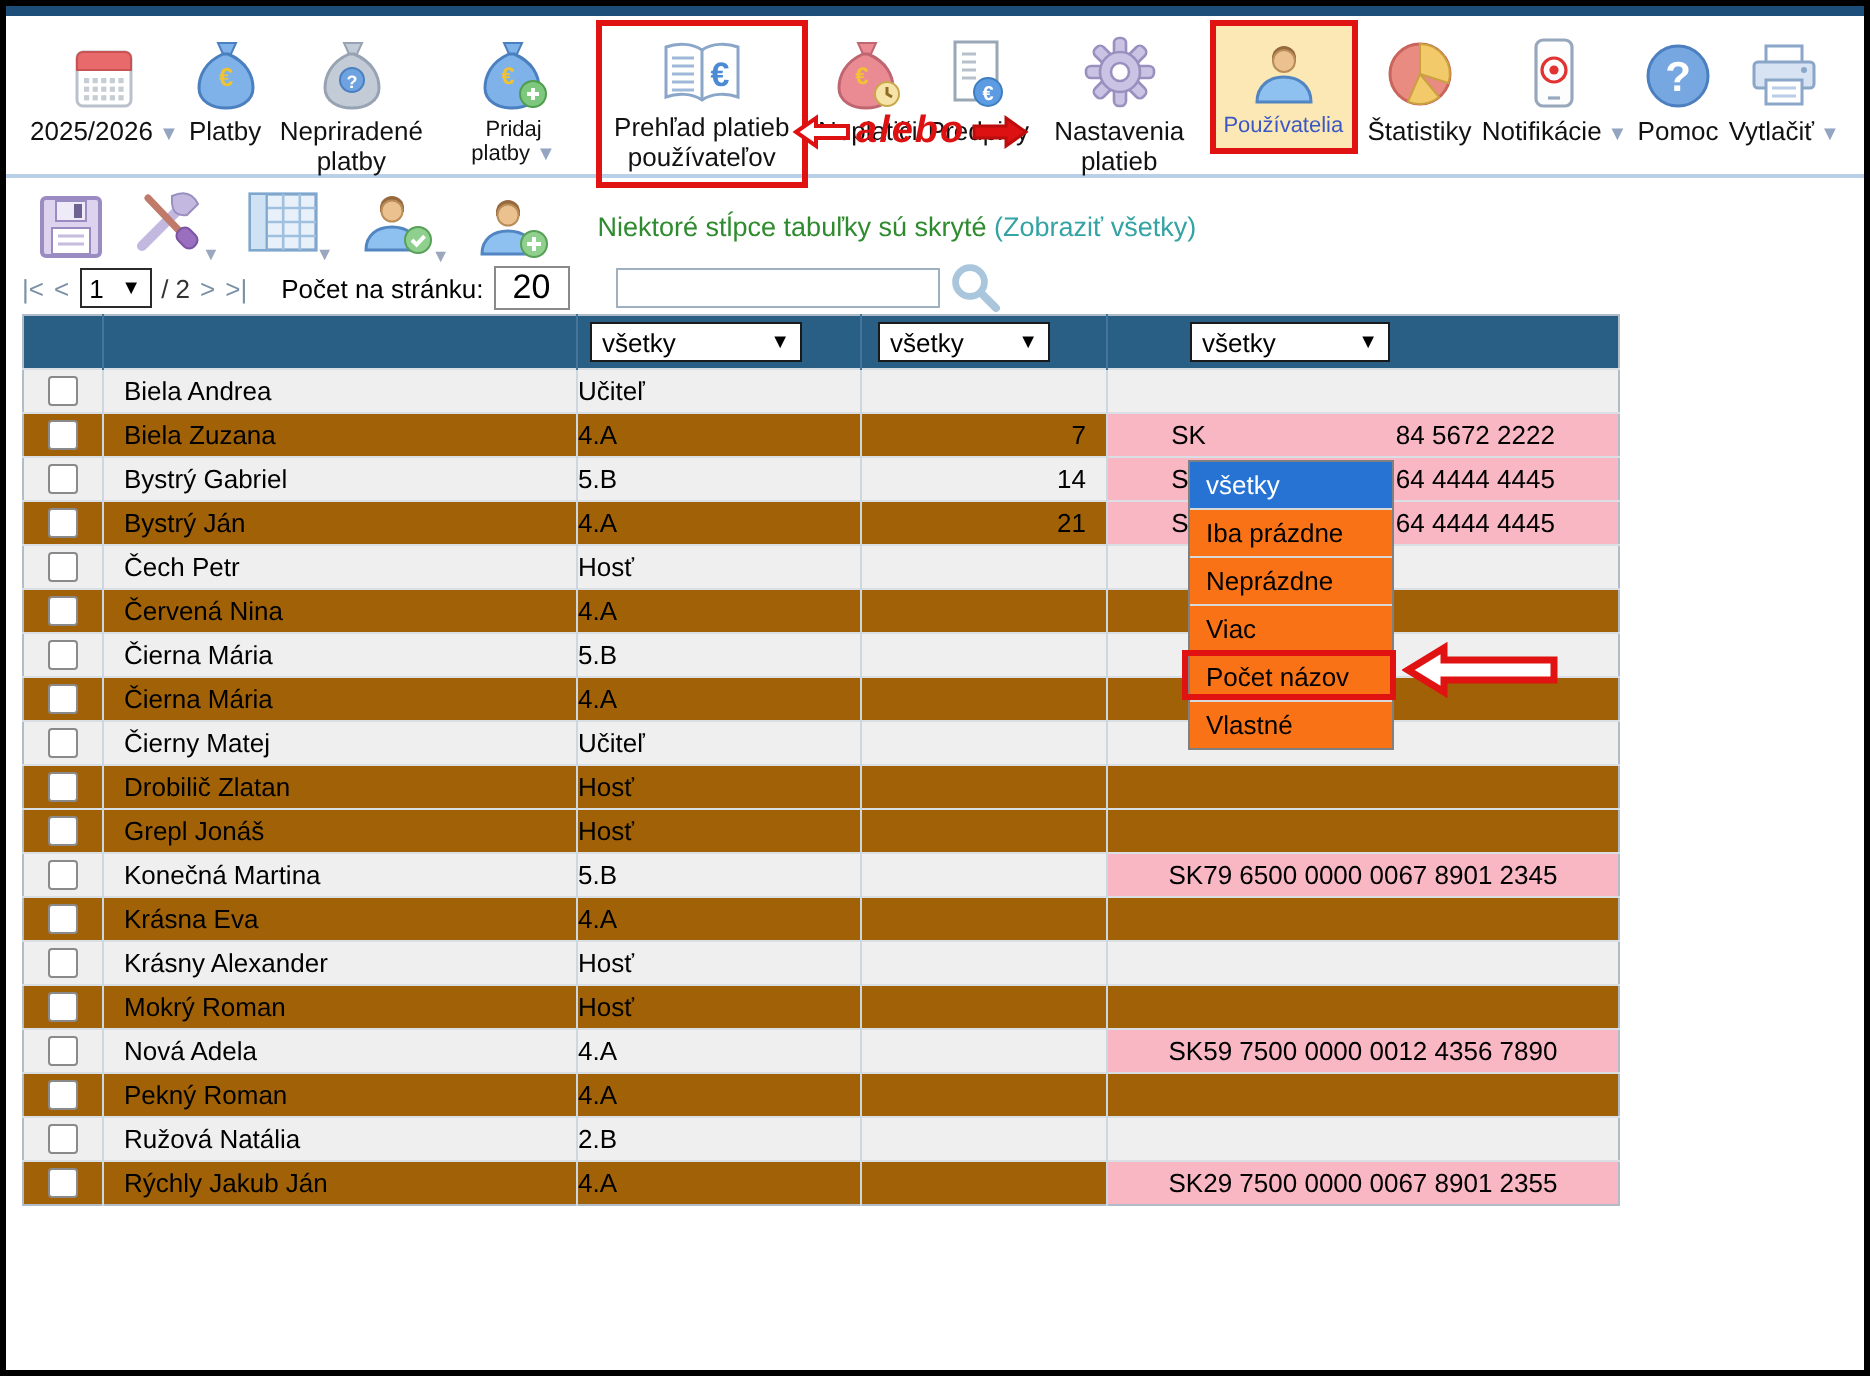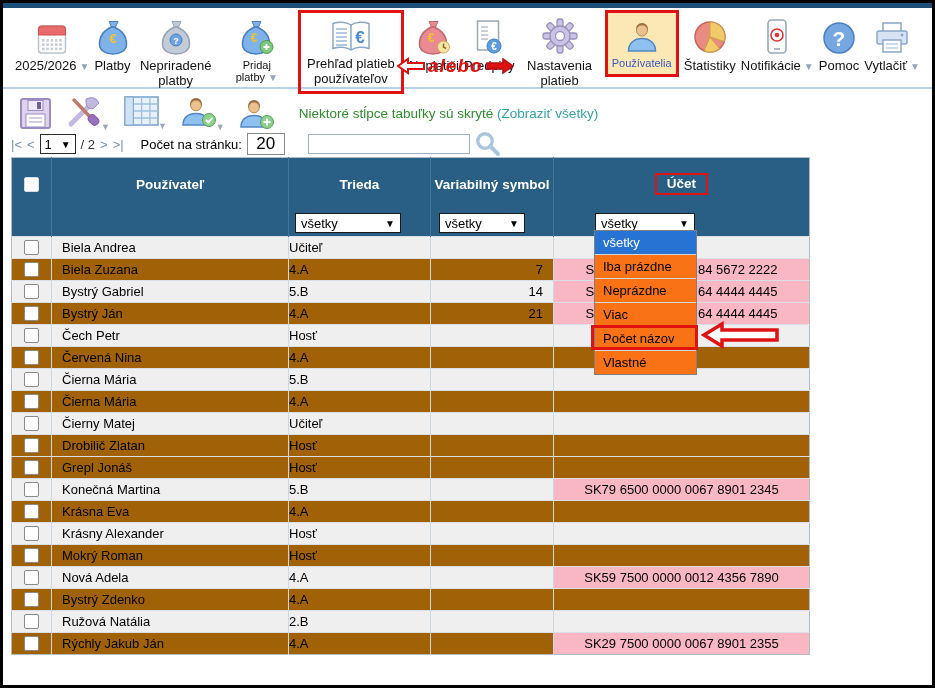--- a/index.html
+++ b/index.html
@@ -361,29 +361,20 @@
 
   <table class="grid">
     <colgroup>
         <col class="c0">
         <col class="c1">
         <col class="c2">
         <col class="c3">
         <col class="c4">
       </colgroup>
     <thead>
-      <tr class="lblrow">
-        <th style="border-left:none;">
-            <div class="cb"></div>
-          </th>
-        <th>Používateľ</th>
-        <th>Trieda</th>
-        <th>Variabilný symbol</th>
-        <th><span class="ucet-box">Účet</span></th>
-      </tr>
       <tr class="selrow">
         <th style="border-left:none;"></th>
         <th></th>
         <th>
             <div class="fsel fsel-trieda">
               <span>všetky</span>
               <span class="ar">▼</span>
             </div>
           </th>
         <th>
@@ -560,21 +551,21 @@
           </td>
           <td class="c-name">Nová Adela</td>
           <td class="c-class">4.A</td>
           <td class="c-vs"></td>
           <td class="c-ucet pink">SK59 7500 0000 0012 4356 7890</td>
         </tr>
         <tr>
           <td style="border-left: none;">
             <div class="cb"></div>
           </td>
-          <td class="c-name">Bystrý Zdenko</td>
+          <td class="c-name">Pekný Roman</td>
           <td class="c-class">4.A</td>
           <td class="c-vs"></td>
           <td class="c-ucet"></td>
         </tr>
         <tr class="odd">
           <td style="border-left: none;">
             <div class="cb"></div>
           </td>
           <td class="c-name">Ružová Natália</td>
           <td class="c-class">2.B</td>

